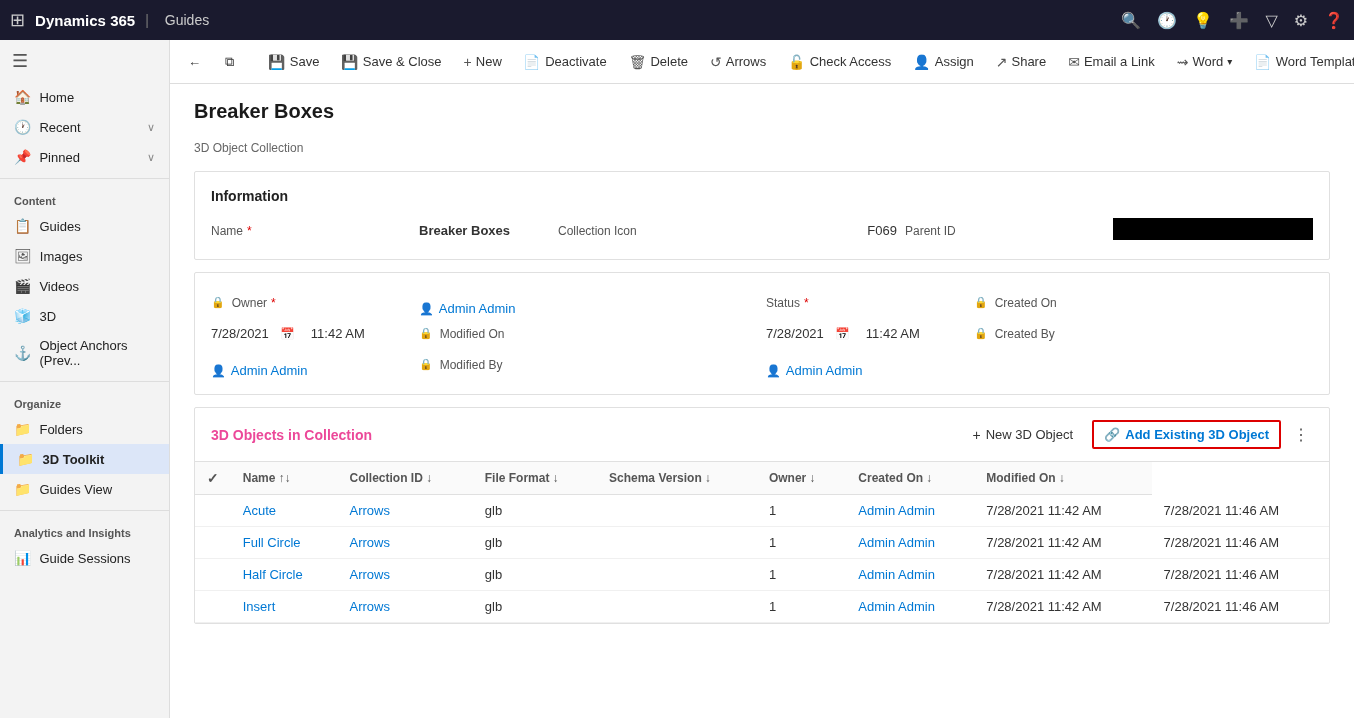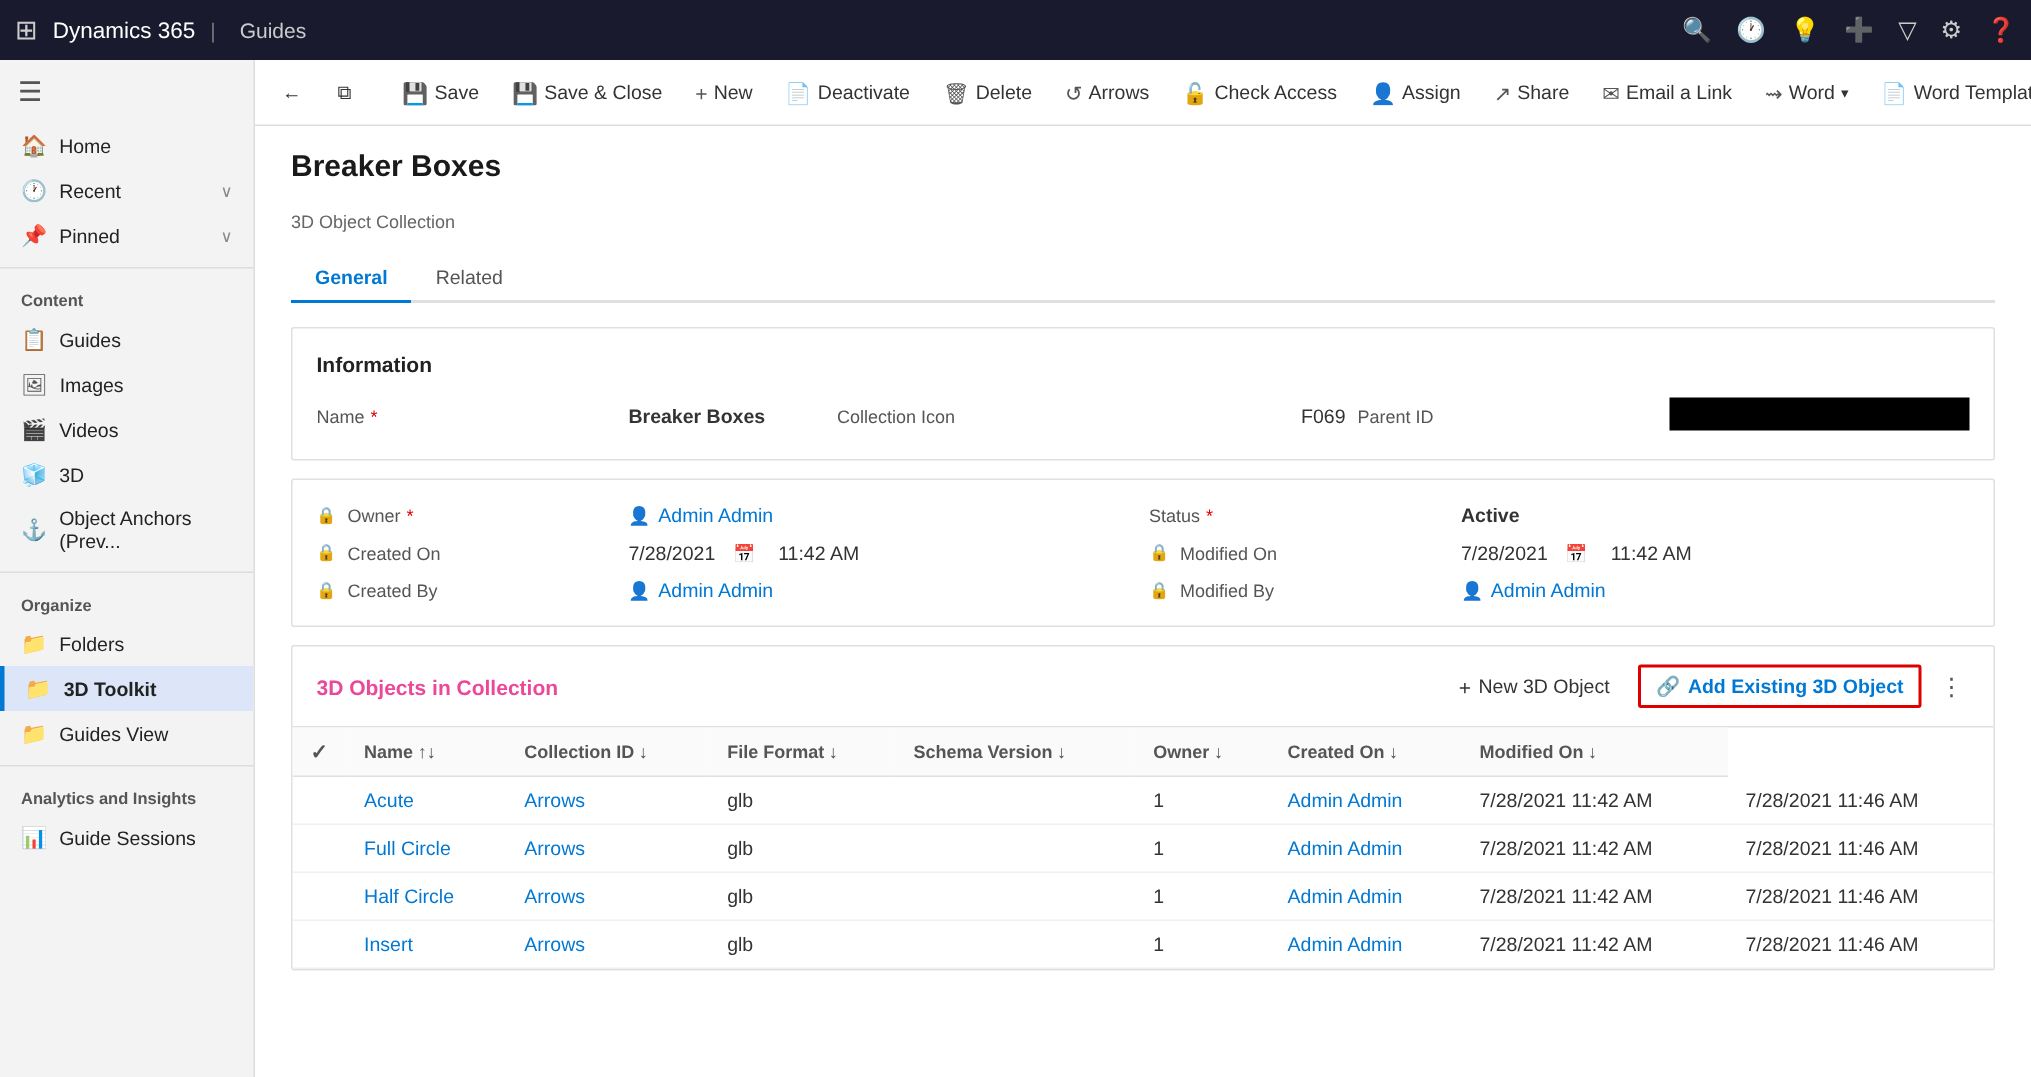--- a/index.html
+++ b/index.html
@@ -2,21 +2,21 @@
 <html><head>
   <meta charset="utf-8">
   <style>
     * { box-sizing: border-box; margin: 0; padding: 0; }
     body { font-family: 'Segoe UI', sans-serif; font-size: 13px; color: #333; background: #fff; display: flex; flex-direction: column; height: 100vh; overflow: hidden; }
 
     
     .topbar { background: #1a1a2e; color: #fff; height: 40px; display: flex; align-items: center; padding: 0 10px; gap: 10px; flex-shrink: 0; }
     .topbar-grid { display: flex; align-items: center; cursor: pointer; }
     .topbar-grid span { font-size: 18px; color: #ccc; }
-    .topbar-brand { font-size: 15px; font-weight: 400; color: #fff; }
+    .topbar-brand { font-size: 15px; font-weight: 700; color: #fff; }
     .topbar-app { font-size: 14px; color: #ccc; margin-left: 6px; }
     .topbar-right { margin-left: auto; display: flex; align-items: center; gap: 16px; color: #ccc; font-size: 16px; }
     .topbar-icon { cursor: pointer; }
 
     
     .app-layout { display: flex; flex: 1; overflow: hidden; }
 
     
     .sidebar { width: 170px; background: #f3f3f3; border-right: 1px solid #ddd; display: flex; flex-direction: column; overflow-y: auto; flex-shrink: 0; }
     .sidebar-hamburger { padding: 10px 12px; font-size: 18px; cursor: pointer; color: #555; }
@@ -52,21 +52,21 @@
     
     .section-box { border: 1px solid #e0e0e0; border-radius: 2px; margin-top: 16px; padding: 16px; }
     .section-title { font-size: 14px; font-weight: 600; color: #222; margin-bottom: 14px; }
 
     
     .form-grid { display: grid; grid-template-columns: 200px 1fr 200px 1fr 200px 1fr; gap: 10px 8px; align-items: center; }
     .form-label { font-size: 12px; color: #555; display: flex; align-items: center; gap: 4px; }
     .form-label .req { color: #d00; }
     .form-value { font-size: 13px; color: #333; font-weight: 600; }
     .form-value-normal { font-size: 13px; color: #333; text-align: right; }
-    .form-value-link { font-size: 13px; color: #0078d4; cursor: pointer; }
+    .form-value-link { font-size: 13px; color: #0078d4; cursor: pointer; margin-top: 12px; }
     .form-value-black-box { background: #000; height: 22px; width: 200px; display: inline-block; }
 
     
     .owner-section { border: 1px solid #e0e0e0; border-radius: 2px; margin-top: 12px; padding: 16px; }
     .owner-grid { display: grid; grid-template-columns: 200px 1fr 200px 1fr; gap: 10px 8px; align-items: center; }
 
     
     .objects-section { border: 1px solid #e0e0e0; border-radius: 2px; margin-top: 12px; }
     .objects-header { display: flex; align-items: center; padding: 12px 16px; border-bottom: 1px solid #e0e0e0; }
     .objects-title { font-size: 14px; font-weight: 600; color: #ec4899; }
@@ -243,24 +243,20 @@
 
     </div>
 
     <div class="content-area">
 
       <div>
         <div class="page-title">Breaker Boxes</div>
         <div class="page-subtitle">3D Object Collection</div>
       </div>
 
-      <div class="tabs">
-        <div class="tab active">General</div>
-        <div class="tab">Related</div>
-      </div>
 
       <div class="section-box">
         <div class="section-title">Information</div>
         <div class="form-grid">
 
           <div class="form-label">
             <span>Name</span>
             <span class="req">*</span>
           </div>
           <div class="form-value">Breaker Boxes</div>
@@ -285,21 +281,20 @@
           </div>
           <div class="form-value-link">
             <span class="person-icon">👤</span>
             <span>Admin Admin</span>
           </div>
 
           <div class="form-label">
             <span>Status</span>
             <span class="req">*</span>
           </div>
-          <div class="form-value">Active</div>
 
           <div class="form-label">
             <span class="lock-icon">🔒</span>
             <span>Created On</span>
           </div>
           <div style="display:flex;align-items:center;gap:12px;">
             <span>7/28/2021</span>
             <span class="cal-icon">📅</span>
             <span>11:42 AM</span>
           </div>

